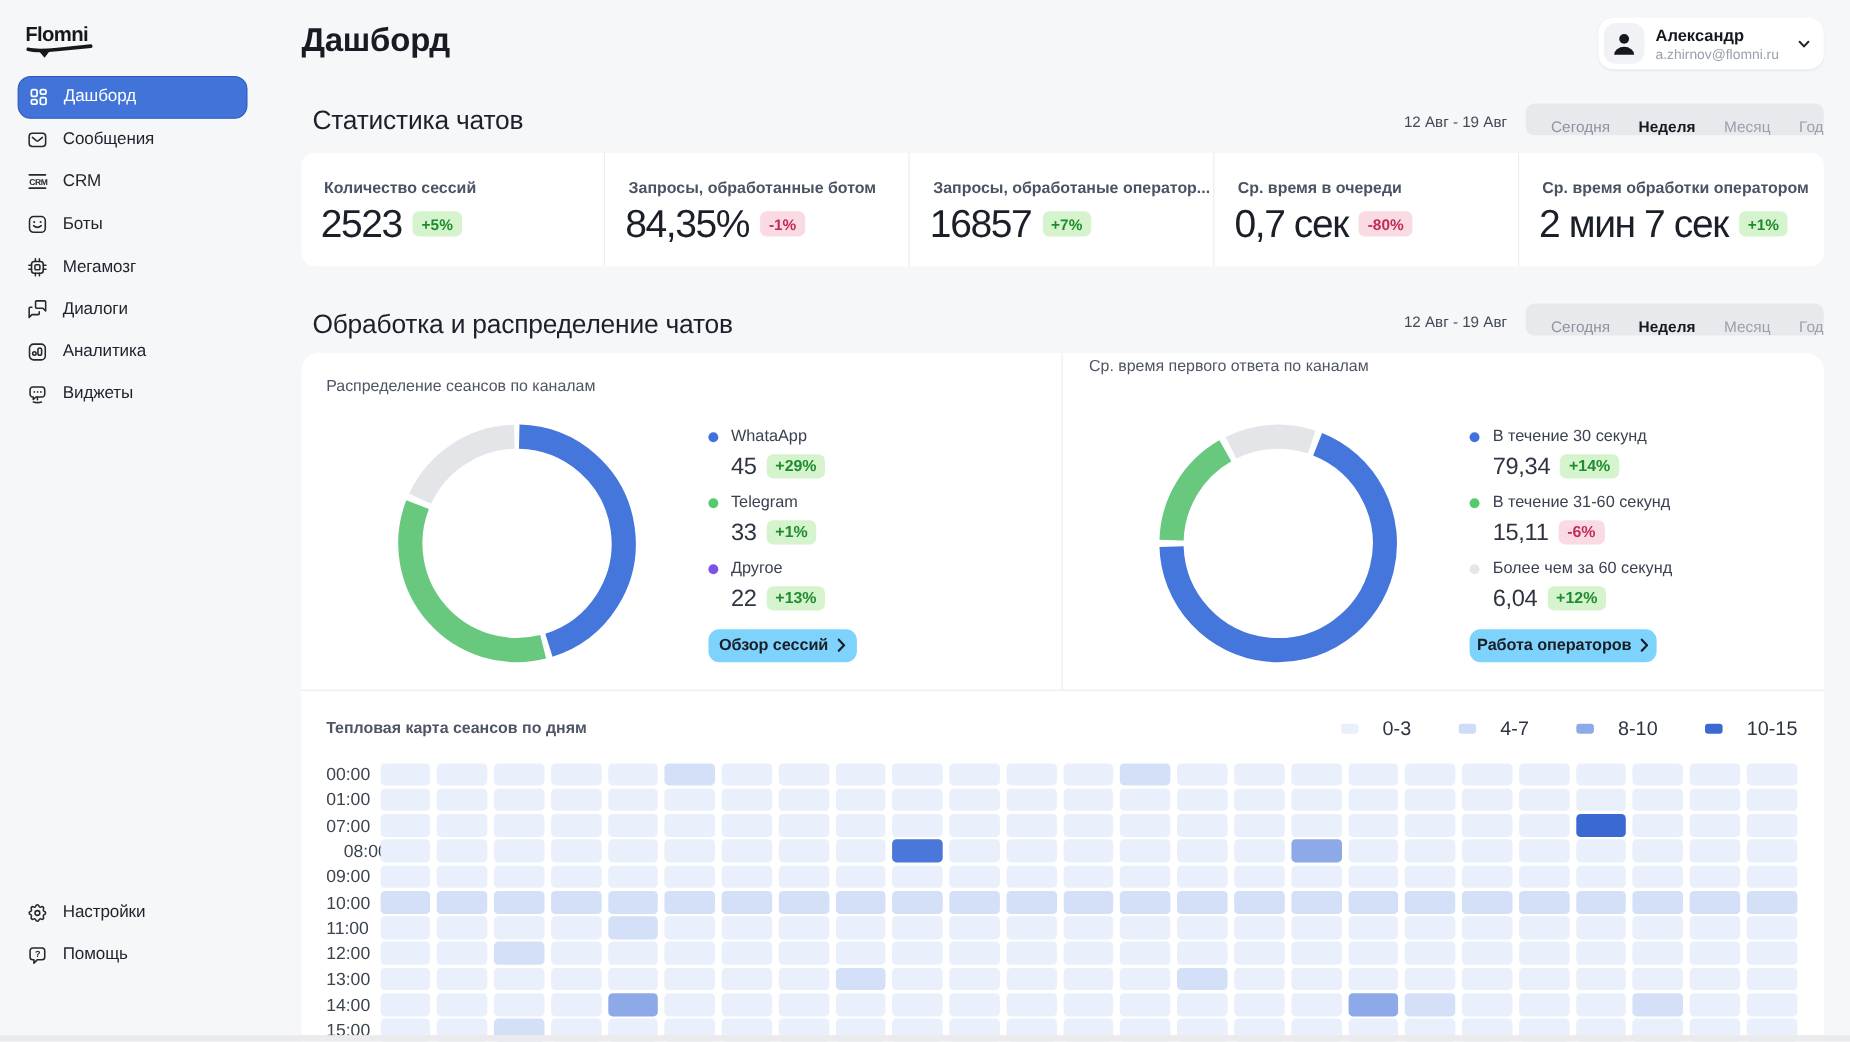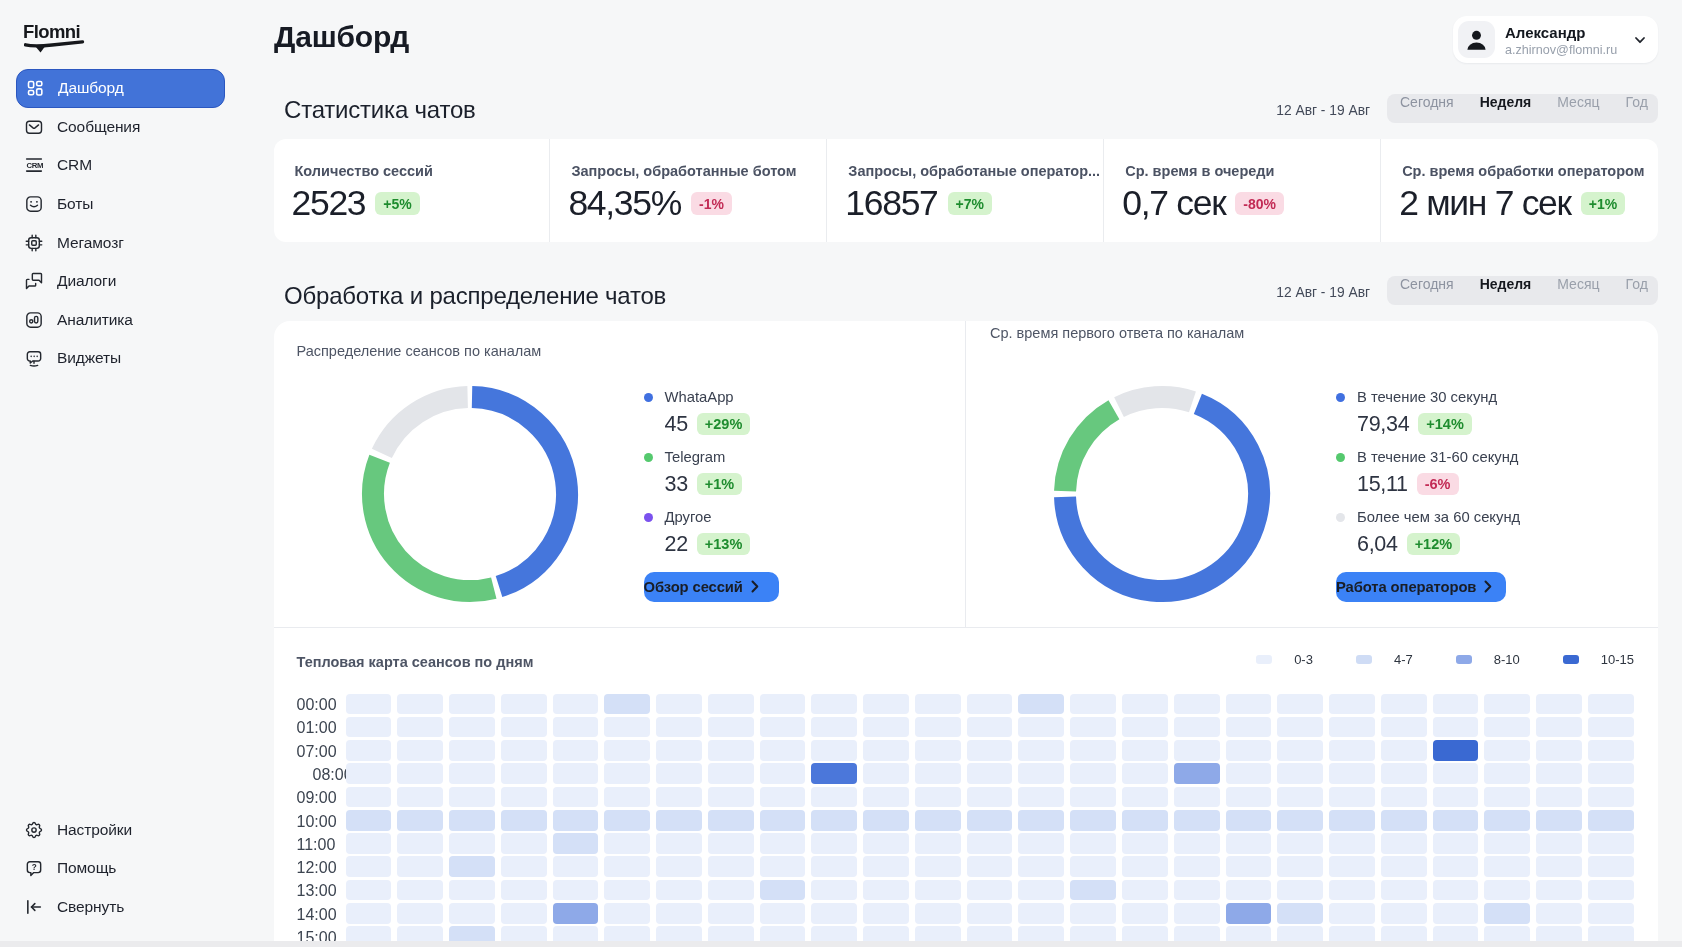--- a/index.html
+++ b/index.html
@@ -19,21 +19,21 @@
   
   #h1 { position:absolute; left:274px; top:19.5px; font-size:30px; font-weight:700; letter-spacing:-0.2px; color:#171b24; }
   #chip { position:absolute; left:1453px; top:16px; width:205px; height:47px; background:#fff; border-radius:14px; box-shadow:0 1px 2px rgba(20,30,60,.06); }
   #chip .av { position:absolute; left:5px; top:5px; width:37px; height:37px; border-radius:11px; background:#f1f2f5; }
   #chip .nm { position:absolute; left:52px; top:7.5px; font-size:15px; font-weight:700; color:#14181f; }
   #chip .em { position:absolute; left:52px; top:26.5px; font-size:12.6px; color:#98a0ac; }
   #chip svg.ch { position:absolute; right:11px; top:17px; }
   
   .sect { position:absolute; left:284px; font-size:24px; font-weight:400; letter-spacing:-0.2px; color:#1b202b; }
   .date { position:absolute; width:120px; text-align:right; font-size:13.8px; color:#434a59; }
-  .seg { position:absolute; left:1387px; width:271px; height:29px; background:#e8e9ec; border-radius:8px; display:flex; align-items:flex-start; gap:26px; padding-left:13px; font-size:14px; color:#8d93a0; }
+  .seg { position:absolute; left:1387px; width:271px; height:29px; background:#e8e9ec; border-radius:8px; display:flex; align-items:flex-end; gap:26px; padding-left:23px; font-size:14px; color:#8d93a0; }
   .seg b { color:#15181e; font-weight:700; }
   .seg .lt { color:#9aa0ab; }
   
   #stats { position:absolute; left:273.5px; top:139px; width:1384.5px; height:103px; background:#fff; border-radius:12px; display:flex; }
   #stats .cell { width:277px; padding:24px 0 0 21px; border-right:1px solid #eaecef; }
   #stats .cell:last-child { border-right:none; }
   #stats .t { font-size:14.5px; color:#4b5263; white-space:nowrap; overflow:hidden;font-weight:bold; }
   #stats .v { margin-left:-3px; margin-top:4px; font-size:35.5px; letter-spacing:-1.3px; color:#1b1f29; display:flex; align-items:center; }
   .badge { font-size:14px; font-weight:700; padding:3.5px 8px; border-radius:6px; letter-spacing:0; }
   .bg-g { background:#d5f3cd; color:#1e8c2e; }
@@ -42,21 +42,21 @@
   
   #big { position:absolute; left:273.5px; top:321px; width:1384.5px; height:636px; background:#fff; border-radius:16px 16px 0 0; }
   #big .vdiv { position:absolute; left:691.5px; top:0; width:1px; height:306px; background:#e9ebef; }
   #big .hdiv { position:absolute; left:0; top:306px; width:100%; height:1px; background:#e9ebef; }
   .ctitle { position:absolute; font-size:14.5px; color:#4e5565; }
   .lrow { position:absolute; }
   .lrow .dot { position:absolute; left:0; top:4px; width:9px; height:9px; border-radius:50%; }
   .lrow .lab { position:absolute; left:21px; top:0; font-size:14.8px; color:#3a4150; white-space:nowrap; }
   .lrow .val { position:absolute; left:21px; top:23px; font-size:21.5px; letter-spacing:-0.3px; color:#2e3442; display:flex; align-items:center; }
   .lrow .badge { margin-left:9px; font-size:14.5px; padding:3px 8px; }
-  .cbtn { position:absolute; height:29.5px; background:#3b82f6; border-radius:10px; display:flex; align-items:center; justify-content:flex-start; font-size:14.8px; font-weight:700; color:#191d26; letter-spacing:-0.1px; }
+  .cbtn { position:absolute; height:29.5px; background:#7dd3fc; border-radius:10px; display:flex; align-items:center; justify-content:center; font-size:14.8px; font-weight:700; color:#191d26; letter-spacing:-0.1px; }
   .cbtn svg { margin-left:8px; }
   
   .hlab { position:absolute; left:23px; width:44px; font-size:16px; color:#3c4450; }
   #hgrid { position:absolute; left:72px; top:372.5px; display:grid; grid-template-columns:repeat(25, 45.8px); grid-auto-rows:20.6px; column-gap:5.97px; row-gap:2.7px; }
   #hgrid i { border-radius:4px; background:#e9effb; }
   #hgrid i.l2 { background:#d4e0f7; }
   #hgrid i.l3 { background:#8ea9e8; }
   #hgrid i.l4 { background:#3a69d2; }
   #hgrid i.l4b { background:#4b77da; }
   #hleg { position:absolute; top:331px; right:24px; }
@@ -147,28 +147,20 @@
       <circle cx="12" cy="12" r="2.6"></circle>
     </svg>
     <span>Настройки</span>
   </div>
   <div class="nav-item">
     <svg viewBox="0 0 24 24" class="icn">
       <path d="M8.2 17.5 h-1.2 a3 3 0 0 1 -3 -3 v-7 a3 3 0 0 1 3 -3 h10 a3 3 0 0 1 3 3 v7 a3 3 0 0 1 -3 3 h-5.3 l-3.5 3.6 z"></path>
       <text x="9.35" y="14.2" font-size="9.8" font-weight="700" stroke="none" fill="#24282f">?</text>
     </svg>
     <span>Помощь</span>
-  </div>
-  <div class="nav-item">
-    <svg viewBox="0 0 24 24" class="icn" style="stroke-width:1.9">
-      <path d="M4.6 4.6 V19.4"></path>
-      <path d="M19.6 12 H9"></path>
-      <path d="M13 8 L9 12 L13 16"></path>
-    </svg>
-    <span>Свернуть</span>
   </div>
 </div>
 
 <div id="h1">Дашборд</div>
 <div id="chip">
   <div class="av">
     <svg width="37" height="37" viewBox="0 0 24 24" style="display:block">
       <circle cx="12" cy="9.3" r="2.9" fill="#15181d"></circle>
       <path d="M6.1 18.6 a5.9 4.6 0 0 1 11.8 0 z" fill="#15181d"></path>
     </svg>
@@ -273,21 +265,21 @@
     <div class="lrow" style="left:1062.5px; top:187.5px;">
         <i class="dot" style="background:#e4e6ea"></i>
         <div class="lab">Более чем за 60 секунд</div>
         <div class="val">6,04<span class="badge bg-g">+12%</span></div>
       </div>
     <div class="cbtn" style="left:1062.5px; top:251px; width:170px;">Работа операторов<svg width="8" height="13" viewBox="0 0 8 13">
           <path d="M1.5 1.5 L6.3 6.5 L1.5 11.5" stroke="#191d26" stroke-width="2" fill="none" stroke-linecap="round" stroke-linejoin="round"></path>
         </svg></div>
   </div>
   <div class="ctitle" style="left:23px; top:333px;font-weight:bold;">Тепловая карта сеансов по дням</div>
-  <div id="hleg" style="display:flex; align-items:center; gap:22px; font-size:13px; color:#2e3540;">
+  <div id="hleg" style="display:flex; align-items:center; gap:22px; font-size:18px; color:#2e3540;">
     <span style="width:16px;height:9px;border-radius:3px;background:#e9effb;"></span>
       <span>0-3</span>
     <span style="width:16px;height:9px;border-radius:3px;background:#cfdcf5;margin-left:21px;"></span>
       <span>4-7</span>
     <span style="width:16px;height:9px;border-radius:3px;background:#8ea9e8;margin-left:21px;"></span>
       <span>8-10</span>
     <span style="width:16px;height:9px;border-radius:3px;background:#3a69d2;margin-left:21px;"></span>
       <span>10-15</span>
   </div>
   <div id="hlabs">

